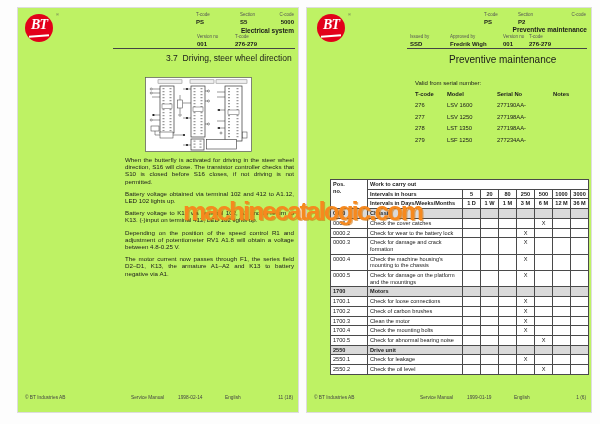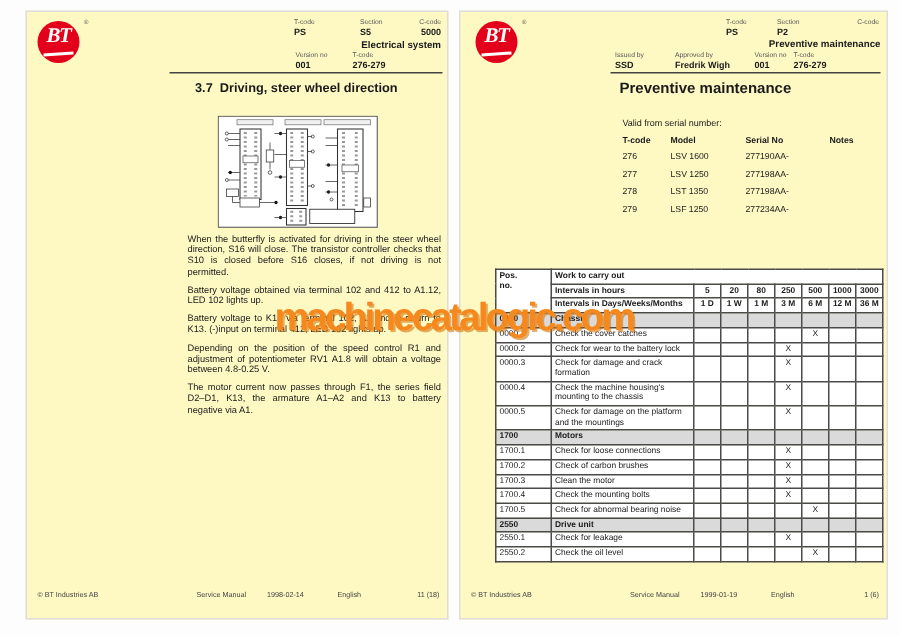--- a/index.html
+++ b/index.html
@@ -3,42 +3,42 @@
 <meta charset="utf-8">
 <style>
   html,body{margin:0;padding:0;}
   body{
     width:600px;height:424px;position:relative;overflow:hidden;
     background:#fdfdfd;
     font-family:"Liberation Sans", sans-serif;
     color:#1a1a1a;
     -webkit-font-smoothing:antialiased;
   }
-  .page{position:absolute;top:7px;height:406px;background:#fef9c3;border:1px solid #ddd;box-sizing:border-box;}
+  .page{position:absolute;top:7px;height:406px;background:#bef264;border:1px solid #ddd;box-sizing:border-box;}
   #left-page{left:17px;width:282px;}
   #right-page{left:306px;width:286px;}
 
   
   .logo{position:absolute;top:6px;left:7px;width:32px;height:32px;}
   .logo-circle{width:28px;height:28px;border-radius:50%;background:#e2001a;position:relative;overflow:hidden;}
   .logo-bt{position:absolute;left:0;right:0;top:4px;text-align:center;color:#fff;font-weight:bold;font-style:italic;
     font-family:"Liberation Serif", serif;font-size:14px;letter-spacing:-1px;line-height:14px;}
   .logo-bar{position:absolute;left:4px;bottom:5px;width:20px;height:2px;background:#fff;transform:rotate(-4deg);}
   .logo-reg{position:absolute;top:-2px;right:-2px;font-size:4px;color:#555;}
 
   
   .hdr-field{position:absolute;line-height:1.1;}
   .hdr-field .lab{display:block;font-size:4.5px;color:#555;}
   .hdr-field .val{display:block;font-size:6px;font-weight:bold;margin-top:1px;white-space:nowrap;}
   .hdr-right{text-align:right;}
   .hdr-system{position:absolute;right:4px;font-size:6.5px;font-weight:bold;white-space:nowrap;}
   .hdr-rule{position:absolute;height:1px;background:#444;}
 
   
-  .page-title{position:absolute;font-weight:bold;white-space:pre;}
+  .page-title{position:absolute;font-weight:normal;white-space:pre;margin-left:36px;}
   .body-col{position:absolute;text-align:justify;}
   .body-col p{margin:0 0 5px 0;font-size:6.2px;line-height:7.2px;}
 
   
   .diagram{position:absolute;left:127px;top:69px;width:107px;height:75px;}
 
   
   .valid-from{position:absolute;left:108px;top:72px;font-size:6px;}
   table{border-spacing:0;}
   .serial{position:absolute;left:108px;top:83px;table-layout:fixed;font-size:5.8px;}

